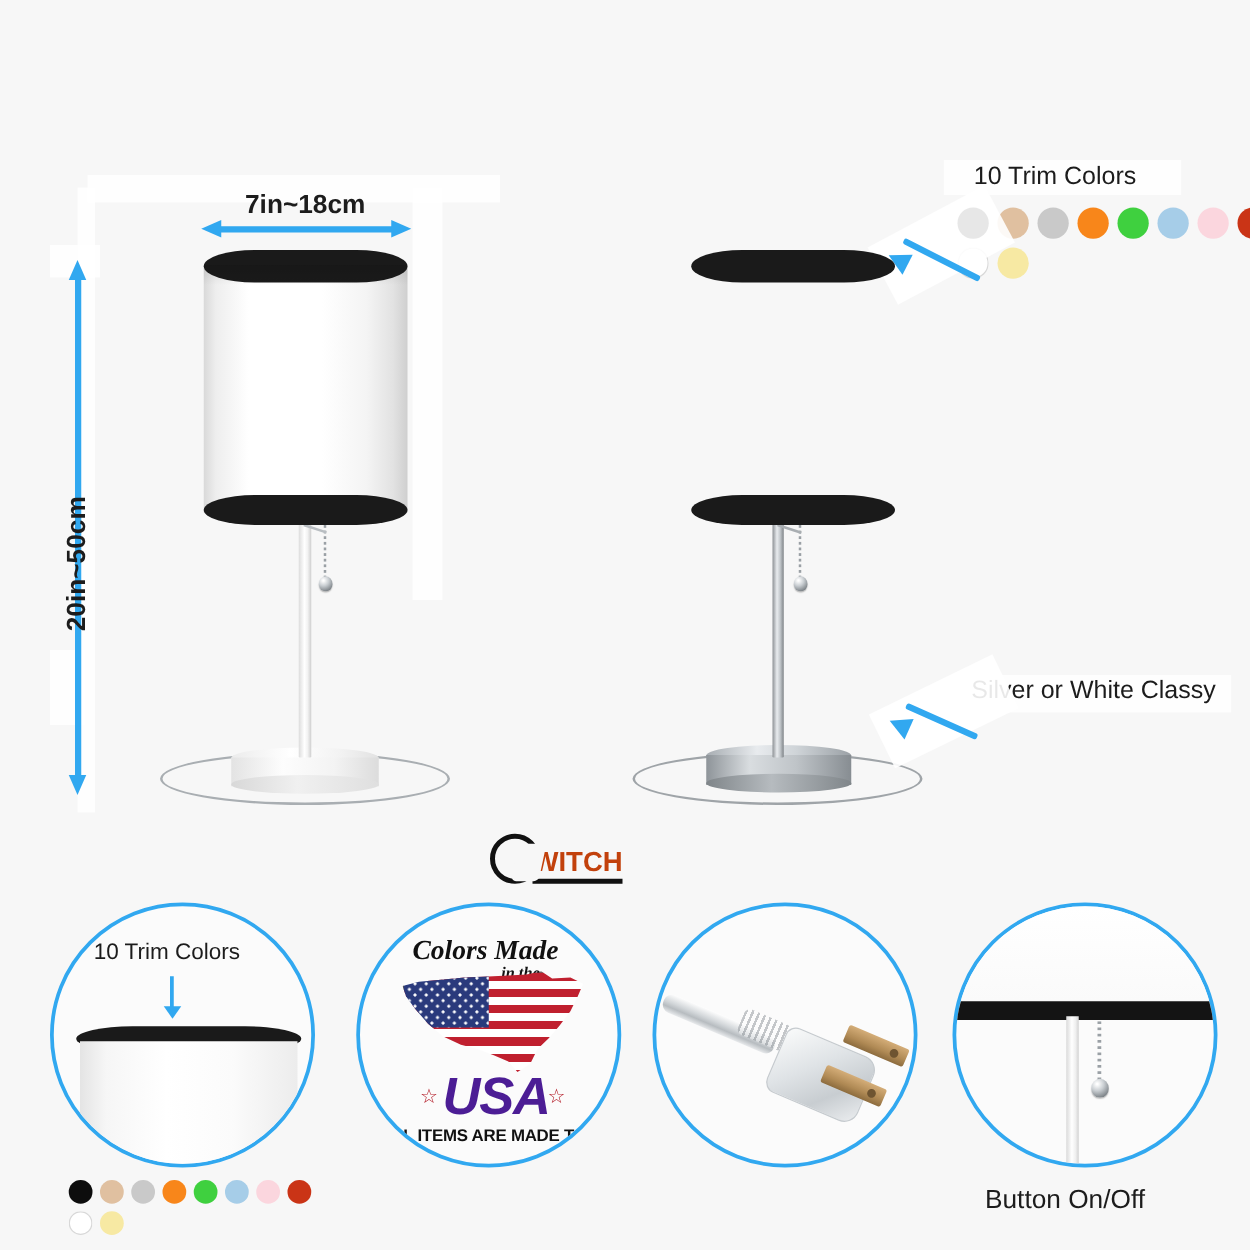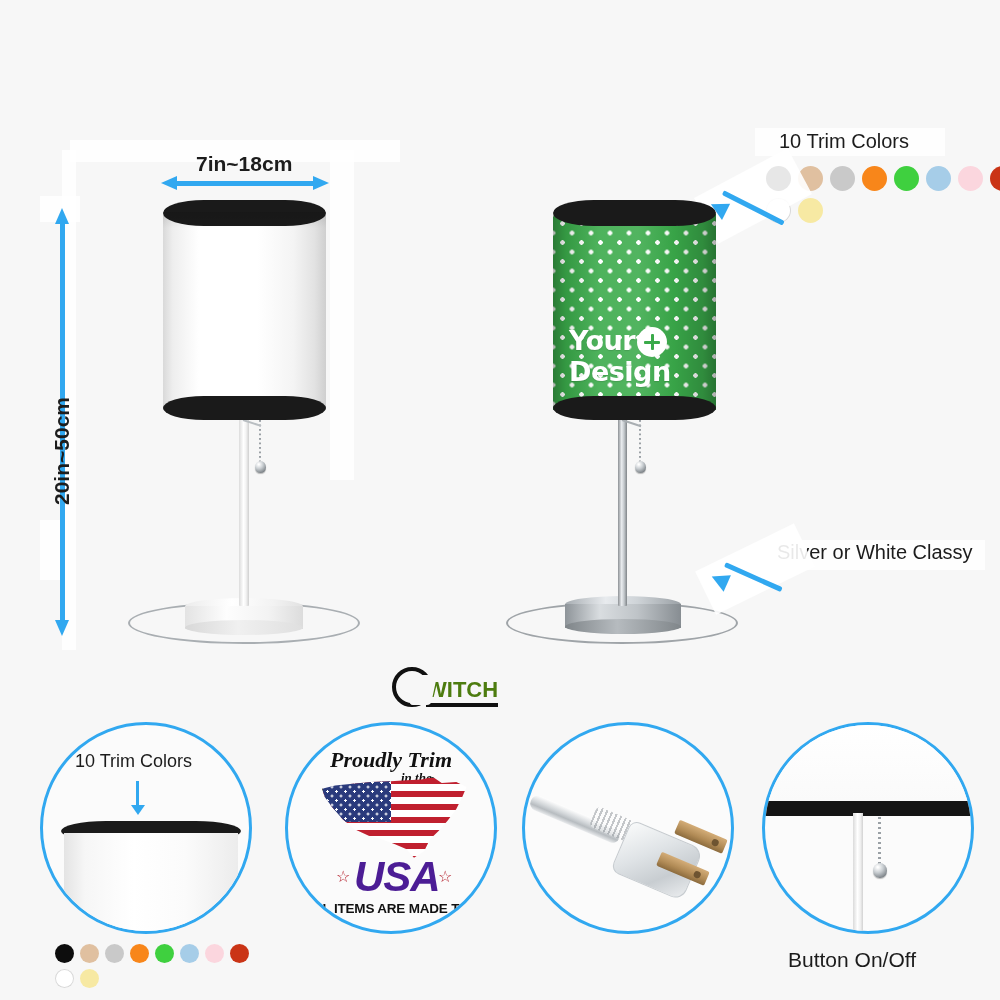--- a/index.html
+++ b/index.html
@@ -160,21 +160,21 @@
     transform:skewX(-12deg);
   }
   .logo-custom {
     font-family:"Liberation Sans", sans-serif;
     font-weight:bold; font-size:38px; letter-spacing:-1px; color:#111;
     line-height:38px;
   }
   .logo-witch-wrap { margin-left:1px; }
   .logo-witch {
     font-family:"Liberation Sans", sans-serif;
-    font-weight:bold; font-size:22px; letter-spacing:0px; color:#4d7c0f;
+    font-weight:bold; font-size:22px; letter-spacing:0px; color:#c2410c;
     line-height:24px; display:block;
   }
   .logo-underline { display:block; height:4px; background:#111; margin-top:1px; }
 
   
   .circle {
     position:absolute;
     border-radius:50%;
     border:3px solid #31a8f0;
     background:#fbfbfb;
@@ -357,27 +357,20 @@
 
     <div class="stem stem-silver" style="left:618px; top:418px; width:9px; height:188px;"></div>
 
     <div class="pullchain" style="left:639px; top:420px;">
       <div class="chain-line" style="height:42px;"></div>
       <div class="chain-ball" style="left:-4px; top:41px;"></div>
     </div>
     <div class="arrow-line" style="left:622px; top:419px; width:20px; height:2px; background:#a9aeb2; transform:rotate(18deg); transform-origin:left center;"></div>
 
     <div class="shade" style="left:553px; top:200px; width:163px; height:222px;">
-      <div class="body shade-green" style="top:14px; height:196px; overflow:hidden;">
-        <div class="shade-green-shadow"></div>
-        <div class="design-text" style="left:16px; top:112px;">
-          <span>Your</span><span class="plus-badge"></span><br>
-          <span>Design</span>
-        </div>
-      </div>
       <div class="band" style="top:0; height:26px;"></div>
       <div class="band" style="top:196px; height:24px;"></div>
     </div>
   </div>
 
   <div class="lbl" style="left:777px; top:541px; font-size:20px;">Silver or White Classy</div>
   <div class="wash" style="left:700px; top:545px; width:110px; height:48px; transform:rotate(-26deg); opacity:0.9;"></div>
   <div class="arrow-line" style="left:725px; top:562px; width:62px; height:5px; transform:rotate(24deg); transform-origin:left center; border-radius:2px;"></div>
   <div class="arrowhead" style="left:711px; top:571px; border-top:9px solid transparent; border-bottom:9px solid transparent; border-right:17px solid #31a8f0; transform:rotate(24deg);"></div>
 
@@ -404,21 +397,21 @@
       <span class="swatch" style="width: 19px; height: 19px; background: rgb(248, 134, 26);"></span>
       <span class="swatch" style="width: 19px; height: 19px; background: rgb(63, 208, 63);"></span>
       <span class="swatch" style="width: 19px; height: 19px; background: rgb(166, 205, 232);"></span>
       <span class="swatch" style="width: 19px; height: 19px; background: rgb(251, 214, 222);"></span>
       <span class="swatch" style="width: 19px; height: 19px; background: rgb(202, 52, 22);"></span>
       <span class="swatch" style="width: 19px; height: 19px; background: rgb(255, 255, 255); box-shadow: rgb(216, 216, 216) 0px 0px 0px 1px inset;"></span>
       <span class="swatch" style="width: 19px; height: 19px; background: rgb(247, 233, 163);"></span>
     </div>
 
   <div class="circle" style="left:285px; top:722px; width:212px; height:212px;">
-    <div class="usa-script" style="left:42px; top:22px; font-size:22px;">Proudly Trim</div>
+    <div class="usa-script" style="left:42px; top:22px; font-size:22px;">Colors Made</div>
     <div class="usa-script" style="left:113px; top:45px; font-size:13px;">in the</div>
 
     <div class="usa-map" style="left:34px; top:52px; width:146px; height:84px; clip-path:polygon(0% 14%, 9% 10%, 21% 8%, 34% 6%, 47% 5%, 58% 4%, 68% 3%, 76% 0%, 82% 7%, 92% 6%, 99% 12%, 96% 24%, 92% 38%, 86% 52%, 80% 64%, 74% 74%, 70% 88%, 63% 96%, 58% 86%, 50% 80%, 41% 74%, 32% 70%, 22% 62%, 14% 50%, 7% 36%, 2% 24%);">
       <div class="usa-canton" style="width:68px; height:44px;"></div>
     </div>
 
     <span class="usa-star" style="left:48px; top:142px;">☆</span>
     <div class="usa-word" style="left:66px; top:128px; font-size:42px; letter-spacing:-1px;">USA</div>
     <span class="usa-star" style="left:150px; top:142px;">☆</span>
     <div class="usa-sub" style="left:17px; top:176px;">ALL ITEMS ARE MADE TO ORDER!</div>

